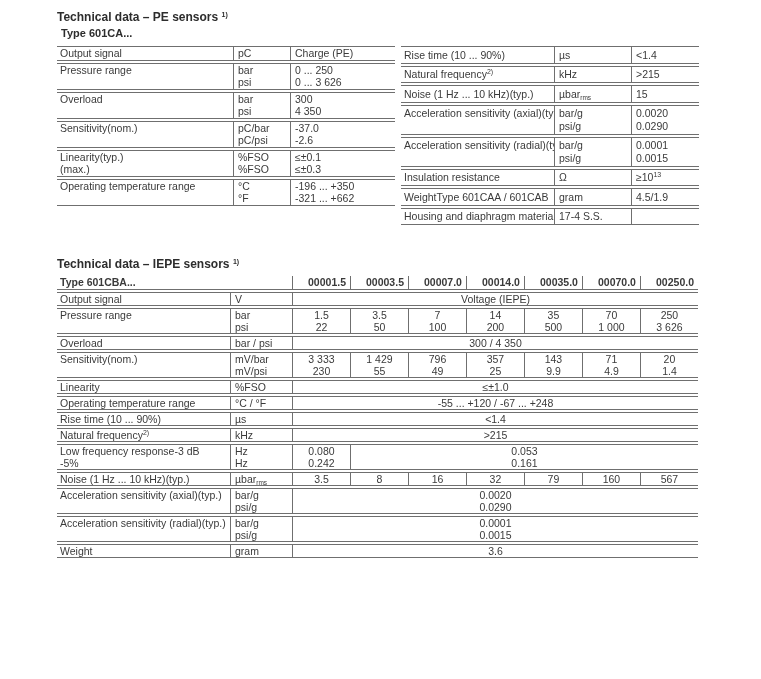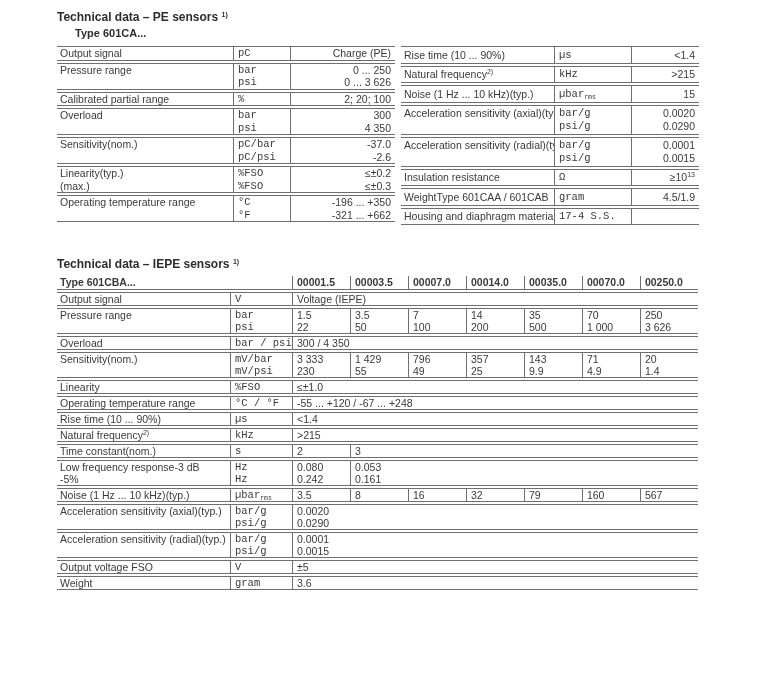--- a/index.html
+++ b/index.html
@@ -6,45 +6,45 @@
     --text:#3a3a3a; --heading:#2d2d2d; --border:#6f6f6f; --bg:#ffffff;
   }
   html,body{margin:0;padding:0;background:#fff;}
   .page{
     width:761px;height:679px;box-sizing:border-box;overflow:hidden;
     padding:10px 6px 0 57px;background:var(--bg);
     font-family:"Liberation Sans","DejaVu Sans",sans-serif;
     font-size:10.5px;color:var(--text);
   }
   .sec-title{font-size:12px;font-weight:bold;color:var(--heading);margin:0 0 3px 0;}
-  .sub-title{font-size:11px;font-weight:bold;color:var(--heading);margin:0 0 5px 18px;}
+  .sub-title{font-size:11px;font-weight:bold;color:var(--heading);margin:0 0 5px 4px;}
   sup.fn{font-size:7px;vertical-align:baseline;position:relative;top:-4px;}
   sub.un{font-size:6.5px;vertical-align:baseline;position:relative;top:2px;}
   table{border-collapse:separate;border-spacing:0 2px;table-layout:fixed;}
   td{
     border-top:1px solid var(--border);border-bottom:1px solid var(--border);
     padding:0 4px;vertical-align:top;overflow:hidden;
   }
   td + td{border-left:1px solid var(--border);}
   .line{height:12.5px;line-height:12.5px;white-space:nowrap;}
   .t-iepe .line{height:12px;line-height:12px;}
   td.lbl .line{display:flex;justify-content:flex-start;}
   td.lbl{padding-left:3px;}
-  td.unit{text-align:left;font-family:Liberation Mono, monospace;}
-  td.val{text-align:right;}
-  td.data{}
+  td.unit{text-align:left;}
+  td.val{text-align:left;}
+  td.data{text-align:center;}
   .pe-row{display:flex;gap:6px;align-items:flex-start;}
   .t-left{width:338px;}
   .t-right{width:298px;}
   .t-right td{padding-top:1.5px;padding-bottom:1.5px;}
   .t-iepe{width:641px;}
   .iepe-sec{margin-top:30px;}
   tr.hdr td{border-top:none;font-weight:bold;}
   tr.hdr td.lbl{line-height:13px;}
-  tr.hdr td.data{text-align:left;line-height:13px;}
+  tr.hdr td.data{text-align:right;line-height:13px;}
 </style>
 </head>
 <body>
 
 <div class="page">
 
   <section>
     <h2 class="sec-title"><span>Technical data – PE sensors</span> <sup class="fn">1)</sup></h2>
     <h3 class="sub-title">Type 601CA...</h3>
     <div class="pe-row">
@@ -85,34 +85,20 @@
                 <div class="line"><span>psi</span></div>
               </td>
               <td class="val">
                 <div class="line"><span>0 ... 250</span></div>
                 <div class="line"><span>0 ... 3 626</span></div>
               </td>
             </tr>
             <tr>
               <td class="lbl">
                 <div class="line">
-                  <span>Calibrated partial range</span>
-                  <span class="note"></span>
-                </div>
-              </td>
-              <td class="unit">
-                <div class="line"><span>%</span></div>
-              </td>
-              <td class="val">
-                <div class="line"><span>2; 20; 100</span></div>
-              </td>
-            </tr>
-            <tr>
-              <td class="lbl">
-                <div class="line">
                   <span>Overload</span>
                   <span class="note"></span>
                 </div>
                 <div class="line">
                   <span></span>
                   <span class="note"></span>
                 </div>
               </td>
               <td class="unit">
                 <div class="line"><span>bar</span></div>
@@ -152,21 +138,21 @@
                 <div class="line">
                   <span></span>
                   <span class="note">(max.)</span>
                 </div>
               </td>
               <td class="unit">
                 <div class="line"><span>%FSO</span></div>
                 <div class="line"><span>%FSO</span></div>
               </td>
               <td class="val">
-                <div class="line"><span>≤±0.2</span></div>
+                <div class="line"><span>≤±0.1</span></div>
                 <div class="line"><span>≤±0.3</span></div>
               </td>
             </tr>
             <tr>
               <td class="lbl">
                 <div class="line">
                   <span>Operating temperature range</span>
                   <span class="note"></span>
                 </div>
                 <div class="line">
@@ -514,37 +500,20 @@
             <td class="unit">
               <div class="line"><span>kHz</span></div>
             </td>
             <td class="data" colspan="7">
               <div class="line">&gt;215</div>
             </td>
           </tr>
           <tr>
             <td class="lbl">
               <div class="line">
-                <span>Time constant</span>
-                <span class="note">(nom.)</span>
-              </div>
-            </td>
-            <td class="unit">
-              <div class="line"><span>s</span></div>
-            </td>
-            <td class="data">
-              <div class="line">2</div>
-            </td>
-            <td class="data" colspan="6">
-              <div class="line">3</div>
-            </td>
-          </tr>
-          <tr>
-            <td class="lbl">
-              <div class="line">
                 <span>Low frequency response</span>
                 <span class="note">-3 dB</span>
               </div>
               <div class="line">
                 <span></span>
                 <span class="note">-5%</span>
               </div>
             </td>
             <td class="unit">
               <div class="line"><span>Hz</span></div>
@@ -622,34 +591,20 @@
                 <span class="note"></span>
               </div>
             </td>
             <td class="unit">
               <div class="line"><span>bar/g</span></div>
               <div class="line"><span>psi/g</span></div>
             </td>
             <td class="data" colspan="7">
               <div class="line">0.0001</div>
               <div class="line">0.0015</div>
-            </td>
-          </tr>
-          <tr>
-            <td class="lbl">
-              <div class="line">
-                <span>Output voltage FSO</span>
-                <span class="note"></span>
-              </div>
-            </td>
-            <td class="unit">
-              <div class="line"><span>V</span></div>
-            </td>
-            <td class="data" colspan="7">
-              <div class="line">±5</div>
             </td>
           </tr>
           <tr>
             <td class="lbl">
               <div class="line">
                 <span>Weight</span>
                 <span class="note"></span>
               </div>
             </td>
             <td class="unit">

